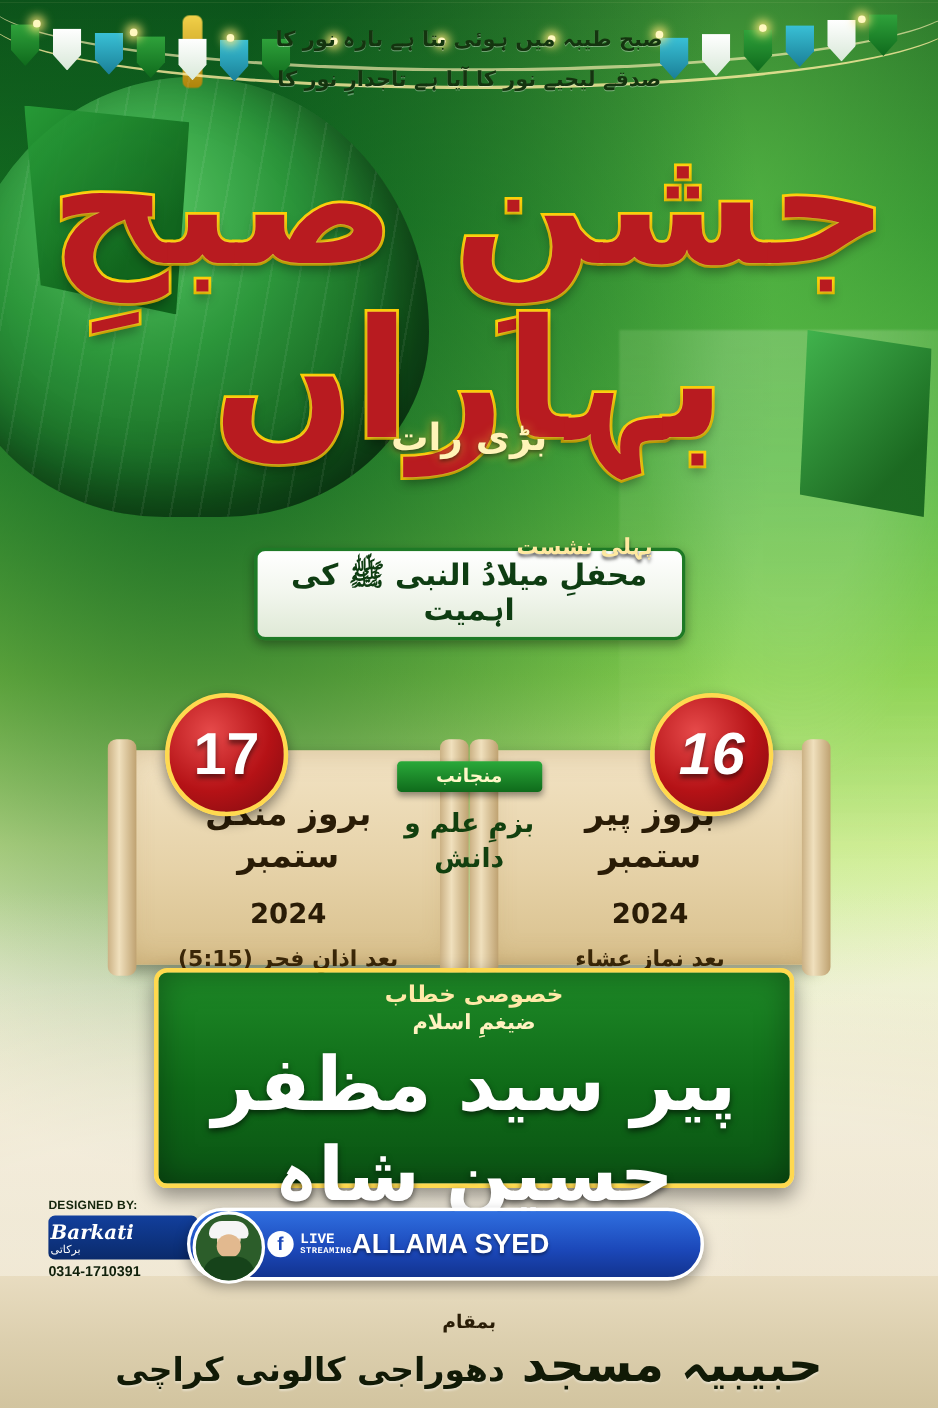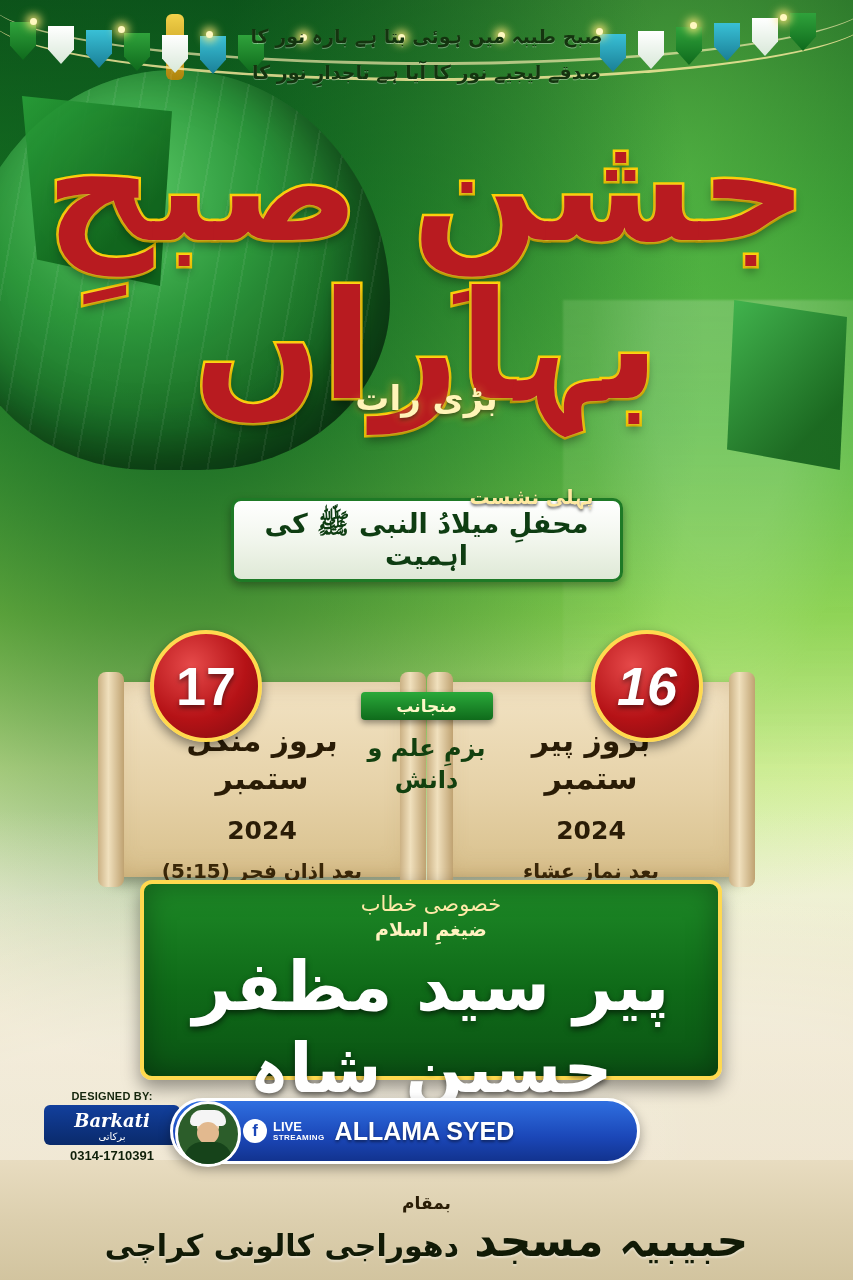--- a/index.html
+++ b/index.html
@@ -344,21 +344,21 @@
     background: linear-gradient(180deg, #1e8a27 0%, #0f6a18 55%, #0b5414 100%);
     border: 4px solid #ffd94f;
     box-shadow: 0 8px 18px rgba(0,0,0,.4), inset 0 0 30px rgba(0,0,0,.35);
     direction: rtl;
     text-align: center;
   }
   .speaker-head {
     margin-top: 8px;
     font-family: "DejaVu Sans", sans-serif;
     font-size: 21px;
-    font-weight: normal;
+    font-weight: bold;
     color: #ffe9a8;
   }
   .speaker-pre {
     margin-top: 2px;
     font-family: "DejaVu Sans", sans-serif;
     font-size: 19px;
     font-weight: bold;
     color: #fff2c0;
   }
   .speaker-name {
@@ -377,21 +377,20 @@
     color: #ffe9a8;
     margin-top: -4px;
   }
 
   
   .designer {
     position: absolute;
     left: 44px;
     top: 1090px;
     width: 136px;
-    text-align: center;
     font-family: "Liberation Sans", sans-serif;
   }
   .designer-label {
     font-size: 11px;
     font-weight: bold;
     color: #14250c;
     letter-spacing: .2px;
   }
   .designer-logo {
     margin-top: 3px;
@@ -473,25 +472,24 @@
     color: #1b47b8;
     font-family: "Liberation Sans", sans-serif;
     font-weight: bold;
     font-size: 17px;
     display: flex; align-items: center; justify-content: center;
     margin-right: 6px;
     flex: 0 0 auto;
   }
   .live-word {
     color: #ffffff;
-    font-family: Liberation Sans, sans-serif;
+    font-family: Liberation Mono, monospace;
     font-size: 13px;
     font-weight: bold;
     line-height: 1.05;
-    margin-right: 10px;
     flex: 0 0 auto;
   }
   .live-word .small {
     display: block;
     font-size: 8px;
     letter-spacing: .4px;
   }
   .live-name {
     color: #ffffff;
     font-family: "Liberation Sans", sans-serif;

